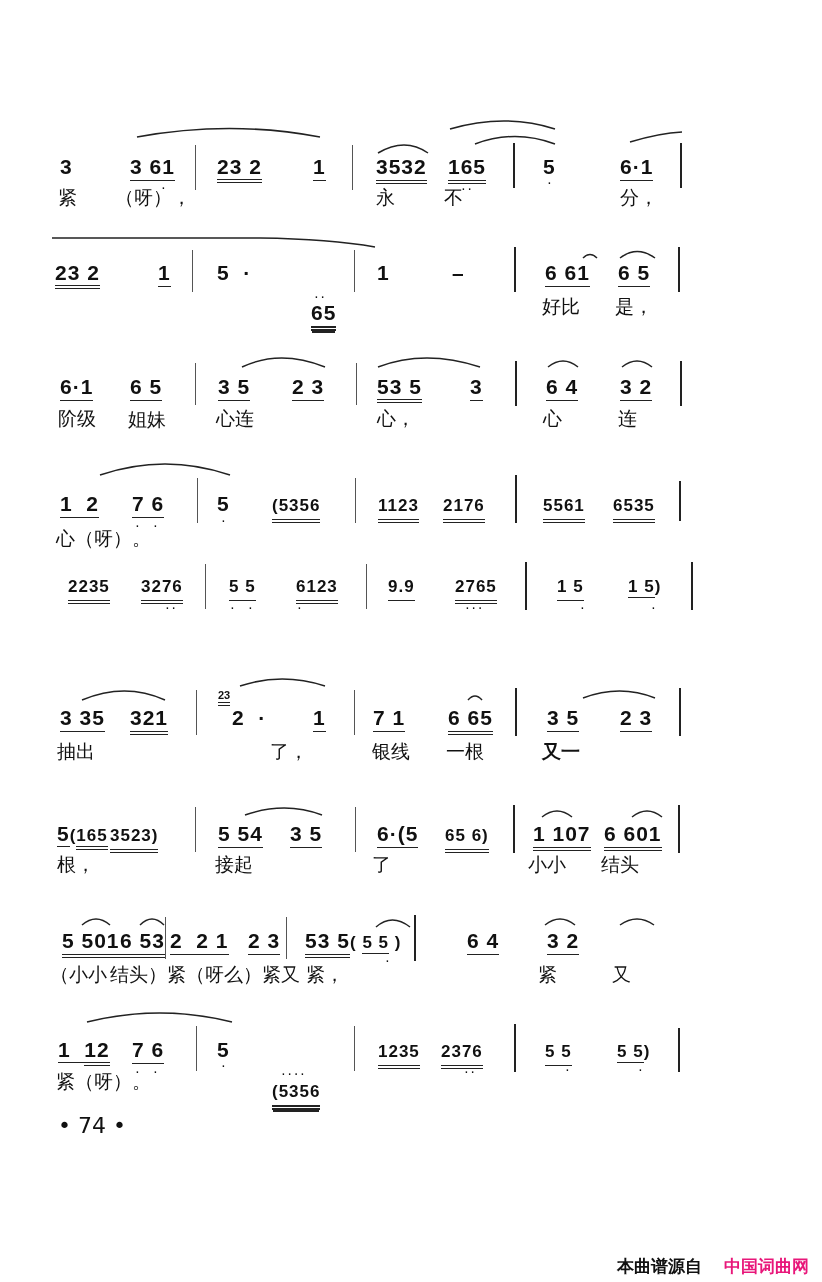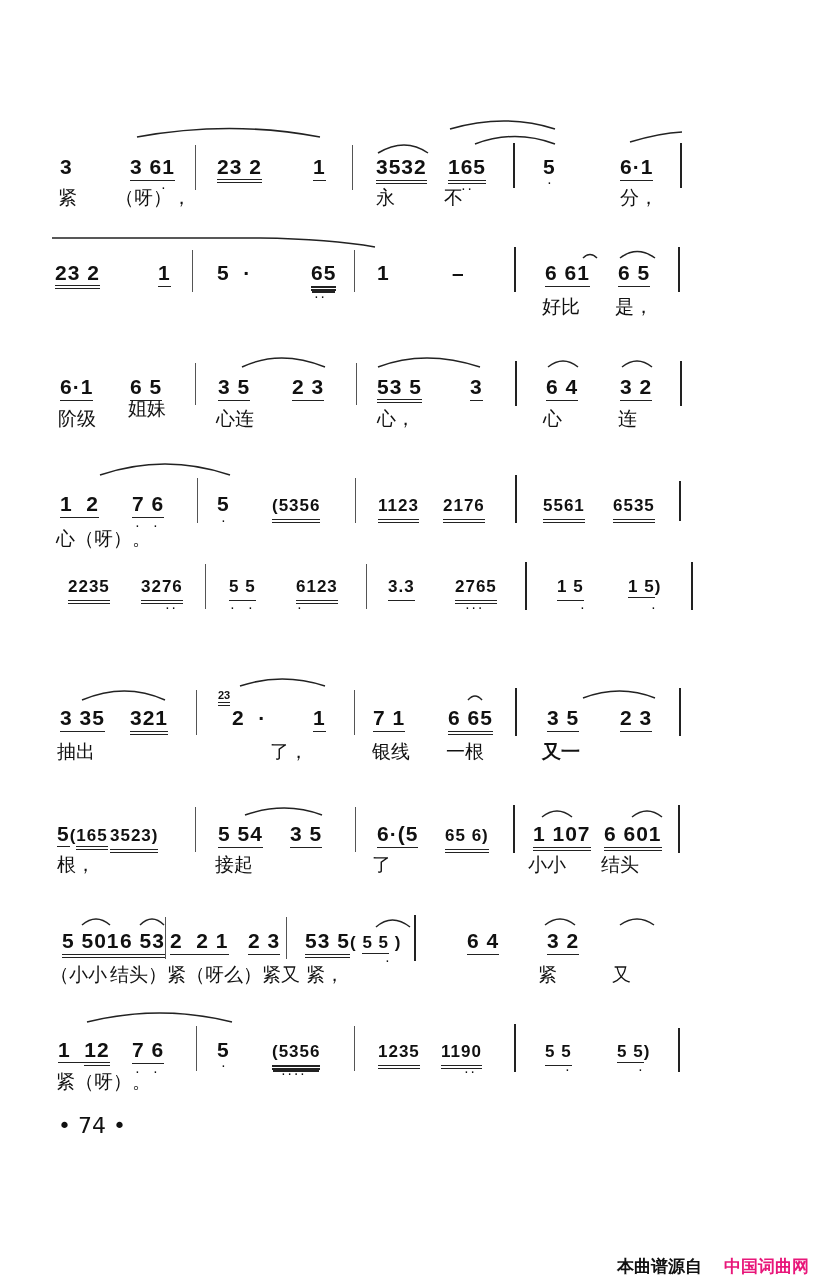--- a/index.html
+++ b/index.html
@@ -7,21 +7,21 @@
          font-family: "Liberation Sans", "DejaVu Sans", sans-serif; color: #111; }
   .system { position: absolute; left: 0; width: 822px; height: 110px; }
   .arcs { position: absolute; left: 0; top: 0; width: 822px; height: 110px; pointer-events: none; }
   .barline { position: absolute; width: 2px; background: #222; }
   .barline.thin { width: 1px; background: #555; }
   .note { position: absolute; font-weight: bold; font-size: 21px; line-height: 24px;
           letter-spacing: 1px; white-space: pre; }
   .note.small { font-size: 17px; }
   .u1 { border-bottom: 1.5px solid #222; padding-bottom: 1px; }
   .u2 { border-bottom: 4px double #222; padding-bottom: 1px; }
-  .u3 { border-bottom: 5px double #222; padding-bottom: 1px; box-shadow: 0 3px 0 -1px #222; }
+  .u3 { border-bottom: 5px double #222; padding-bottom: 1px; box-shadow: 0 3px 0 -1px #222; margin-top: 40px; }
   .dots-below { position: absolute; font-size: 10px; line-height: 10px; font-weight: bold; white-space: pre; letter-spacing: 3px; }
   .lyric { position: absolute; font-family: "DejaVu Serif", serif; font-size: 19px; line-height: 22px; white-space: pre; }
   .page-number { position: absolute; left: 58px; top: 1113px; font-size: 22px; font-family: "DejaVu Sans", sans-serif; }
   .watermark { position: absolute; top: 1255px; font-weight: bold; font-size: 17px; font-family: "DejaVu Sans", sans-serif; }
   .wm-left { left: 617px; color: #111; }
   .wm-right { left: 724px; color: #e8177a; }
   .grace { position: absolute; font-size: 11px; font-weight: bold; line-height: 11px; }
 </style>
 </head>
 <body>
@@ -92,21 +92,21 @@
   <span class="note u1" style="left:218px;top:30px;">3 5</span>
   <span class="note u1" style="left:292px;top:30px;">2 3</span>
   <div class="barline thin" style="left:356px;top:18px;height:42px;"></div>
   <span class="note" style="left:377px;top:30px;"><span class="u2">53 5</span></span>
   <span class="note u1" style="left:470px;top:30px;">3</span>
   <div class="barline" style="left:515px;top:16px;height:45px;"></div>
   <span class="note u1" style="left:546px;top:30px;">6 4</span>
   <span class="note u1" style="left:620px;top:30px;">3 2</span>
   <div class="barline" style="left:680px;top:16px;height:45px;"></div>
   <span class="lyric" style="left:58px;top:62px;">阶级</span>
-  <span class="lyric" style="left:128px;top:52px;text-align:center;">姐妹</span>
+  <span class="lyric" style="left:128px;top:63px;text-align:center;">姐妹</span>
   <span class="lyric" style="left:216px;top:62px;">心连</span>
   <span class="lyric" style="left:377px;top:62px;">心，</span>
   <span class="lyric" style="left:543px;top:62px;">心</span>
   <span class="lyric" style="left:618px;top:62px;">连</span>
 </div>
 
 <div class="system" style="top:455px;">
   <svg class="arcs">
     <path d="M100 20 Q165 -2 230 20" stroke="#222" fill="none" stroke-width="1.5"></path>
   </svg>
@@ -130,21 +130,21 @@
 <div class="system" style="top:554px;margin-left:11px;">
   <span class="note small u2" style="left:57px;top:21px;">2235</span>
   <span class="note small u2" style="left:130px;top:21px;">3276</span>
   <span class="dots-below" style="left:155px;top:50px;">··</span>
   <div class="barline thin" style="left:194px;top:10px;height:45px;"></div>
   <span class="note small u1" style="left:218px;top:21px;">5 5</span>
   <span class="dots-below" style="left:220px;top:50px;">·  ·</span>
   <span class="note small u2" style="left:285px;top:21px;">6123</span>
   <span class="dots-below" style="left:287px;top:50px;">·</span>
   <div class="barline thin" style="left:355px;top:10px;height:45px;"></div>
-  <span class="note small u1" style="left:377px;top:21px;">3.3</span>
+  <span class="note small u1" style="left:377px;top:21px;">9.9</span>
   <span class="note small u2" style="left:444px;top:21px;">2765</span>
   <span class="dots-below" style="left:455px;top:50px;">···</span>
   <div class="barline" style="left:514px;top:8px;height:48px;"></div>
   <span class="note small u1" style="left:546px;top:21px;">1 5</span>
   <span class="dots-below" style="left:570px;top:50px;">·</span>
   <span class="note small" style="left:617px;top:21px;"><span class="u1">1 5</span>)</span>
   <span class="dots-below" style="left:641px;top:50px;">·</span>
   <div class="barline" style="left:680px;top:8px;height:48px;"></div>
 </div>
 
@@ -235,21 +235,21 @@
   <span class="note" style="left:58px;top:28px;"><span class="u1">1&nbsp;&nbsp;<span class="u2">12</span></span></span>
   <span class="note u1" style="left:132px;top:28px;">7 6</span>
   <span class="dots-below" style="left:136px;top:58px;">·  ·</span>
   <div class="barline thin" style="left:196px;top:16px;height:45px;"></div>
   <span class="note" style="left:217px;top:28px;">5</span>
   <span class="dots-below" style="left:222px;top:52px;">·</span>
   <span class="note small u3" style="left:272px;top:30px;">(5356</span>
   <span class="dots-below" style="left:282px;top:60px;">····</span>
   <div class="barline thin" style="left:354px;top:16px;height:45px;"></div>
   <span class="note small u2" style="left:378px;top:30px;">1235</span>
-  <span class="note small u2" style="left:441px;top:30px;">1190</span>
+  <span class="note small u2" style="left:441px;top:30px;">2376</span>
   <span class="dots-below" style="left:465px;top:58px;">··</span>
   <div class="barline" style="left:514px;top:14px;height:48px;"></div>
   <span class="note small u1" style="left:545px;top:30px;">5 5</span>
   <span class="dots-below" style="left:566px;top:56px;">·</span>
   <span class="note small" style="left:617px;top:30px;"><span class="u1">5 5</span>)</span>
   <span class="dots-below" style="left:639px;top:56px;">·</span>
   <div class="barline" style="left:678px;top:18px;height:44px;"></div>
   <span class="lyric" style="left:56px;top:62px;font-family:Liberation Mono, monospace;">紧（呀）。</span>
 </div>
 

